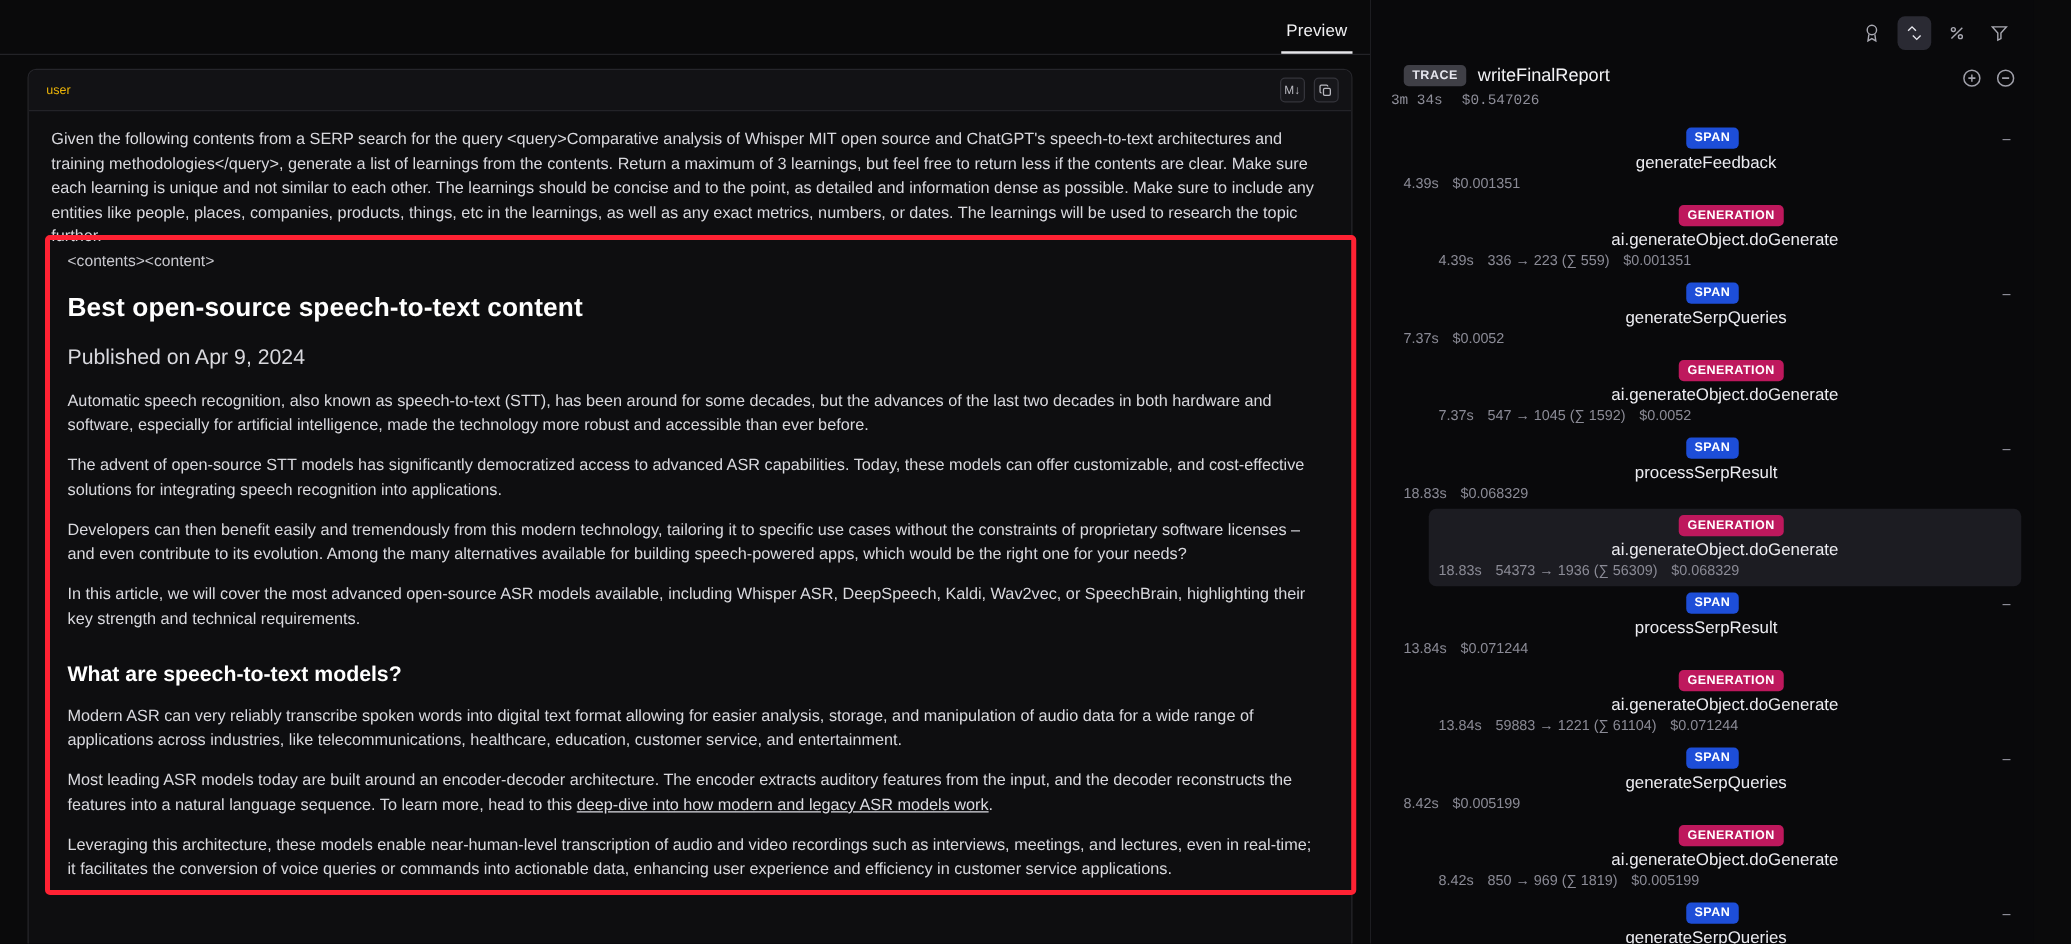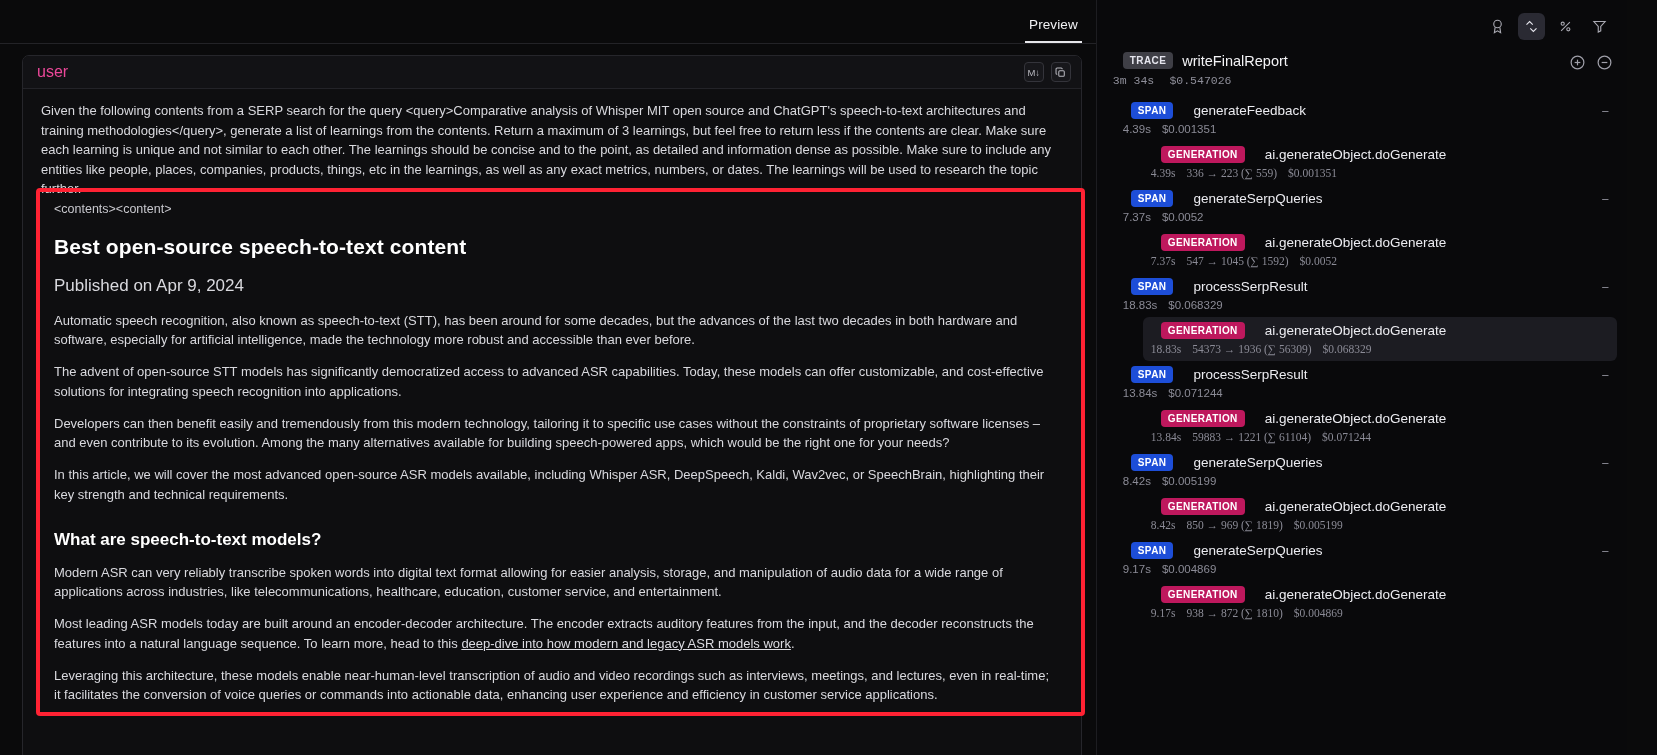--- a/index.html
+++ b/index.html
@@ -55,22 +55,22 @@
   }
   .msg-head {
     height: 33px;
     display: flex;
     align-items: center;
     padding: 0 10px 0 14px;
     border-bottom: 1px solid #232328;
     background: #121215;
   }
   .msg-role {
-    font-size: 16px;
-    color: #ec4899;
+    font-size: 10px;
+    color: #eab308;
     flex: 1;
   }
   .head-btn {
     width: 20px; height: 20px;
     border: 1px solid #34343b;
     border-radius: 4px;
     display: flex; align-items: center; justify-content: center;
     color: #b9b9c0;
     font-size: 9.5px;
     margin-left: 7px;
@@ -202,29 +202,29 @@
     overflow: hidden;
     height: 662px;
   }
   .node {
     position: relative;
     padding: 5px 8px 6px 8px;
     border-radius: 6px;
   }
   .node.indent { margin-left: 30px; }
   .node.selected { background: #1c1c22; }
-  .node-row { display: flex; align-items: center; gap: 20px; }
+  .node-row { display: flex; align-items: center; gap: 3px; flex-direction: column; }
   .node-label { font-size: 13.5px; color: #ececf1; }
   .node-meta {
     margin-top: 4px;
     margin-left: 2px;
     font-size: 11.5px;
     color: #8b8b96;
   }
-  .node.indent .node-meta { margin-left: 0px; font-family: Liberation Serif, serif; }
+  .node.indent .node-meta { margin-left: 0px; }
   .node-meta span { margin-right: 11px; }
   .collapse {
     position: absolute;
     right: 8px; top: 8px;
     color: #8b8b96;
     font-size: 13px;
     line-height: 1;
     cursor: pointer;
   }
 </style>

